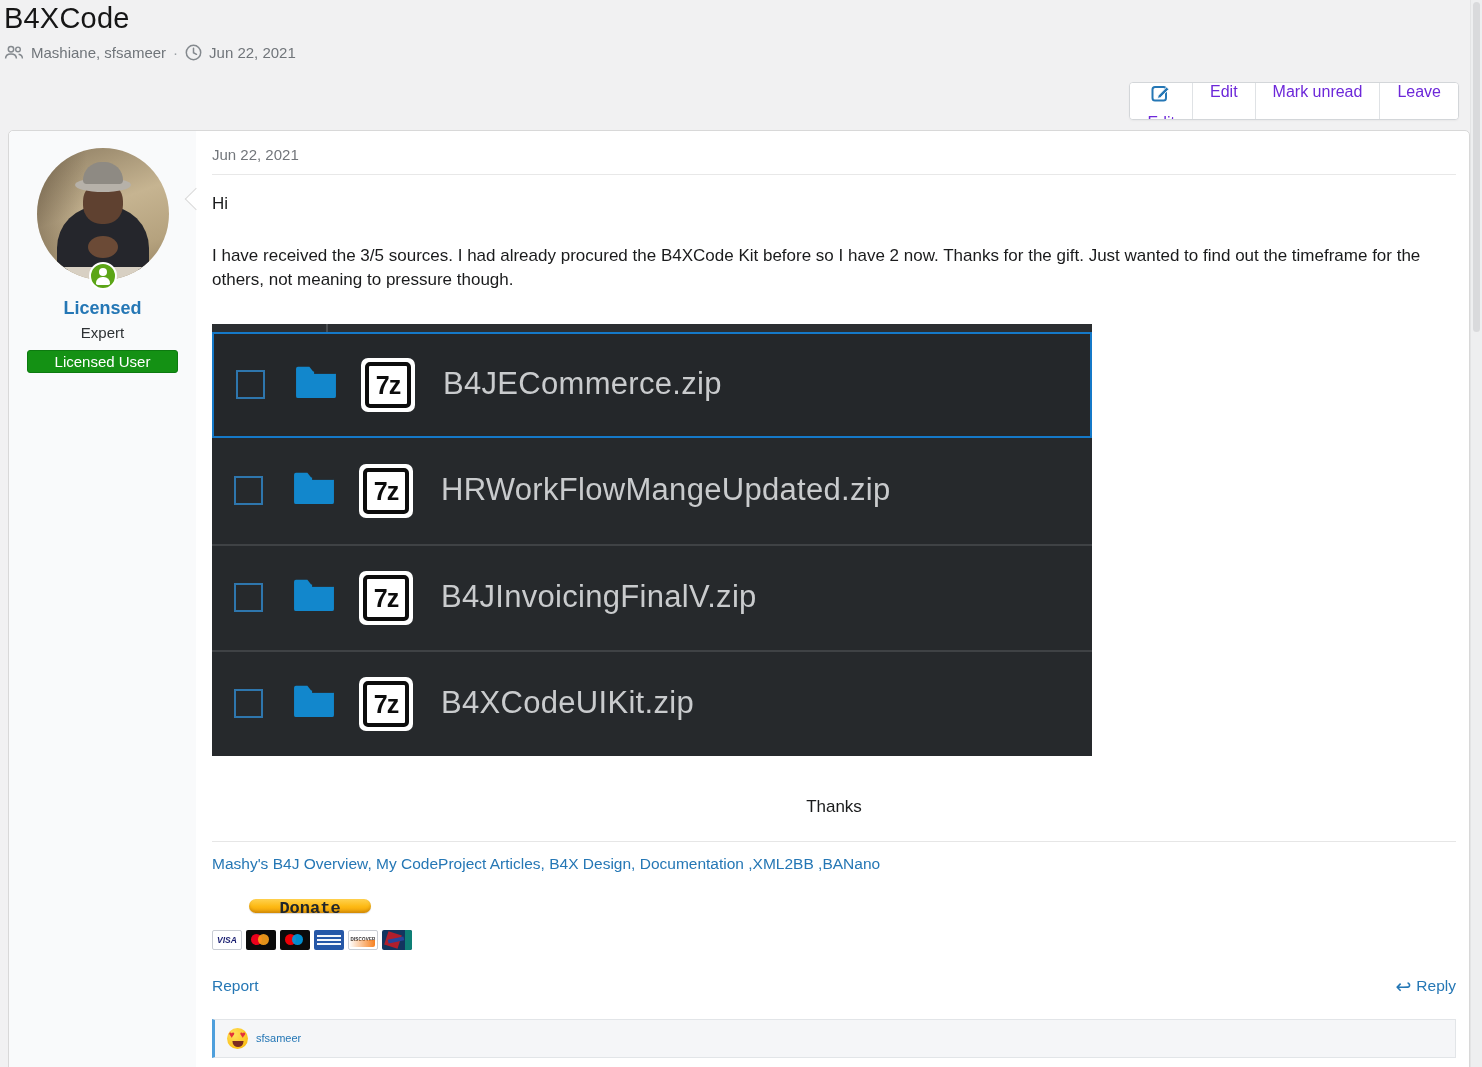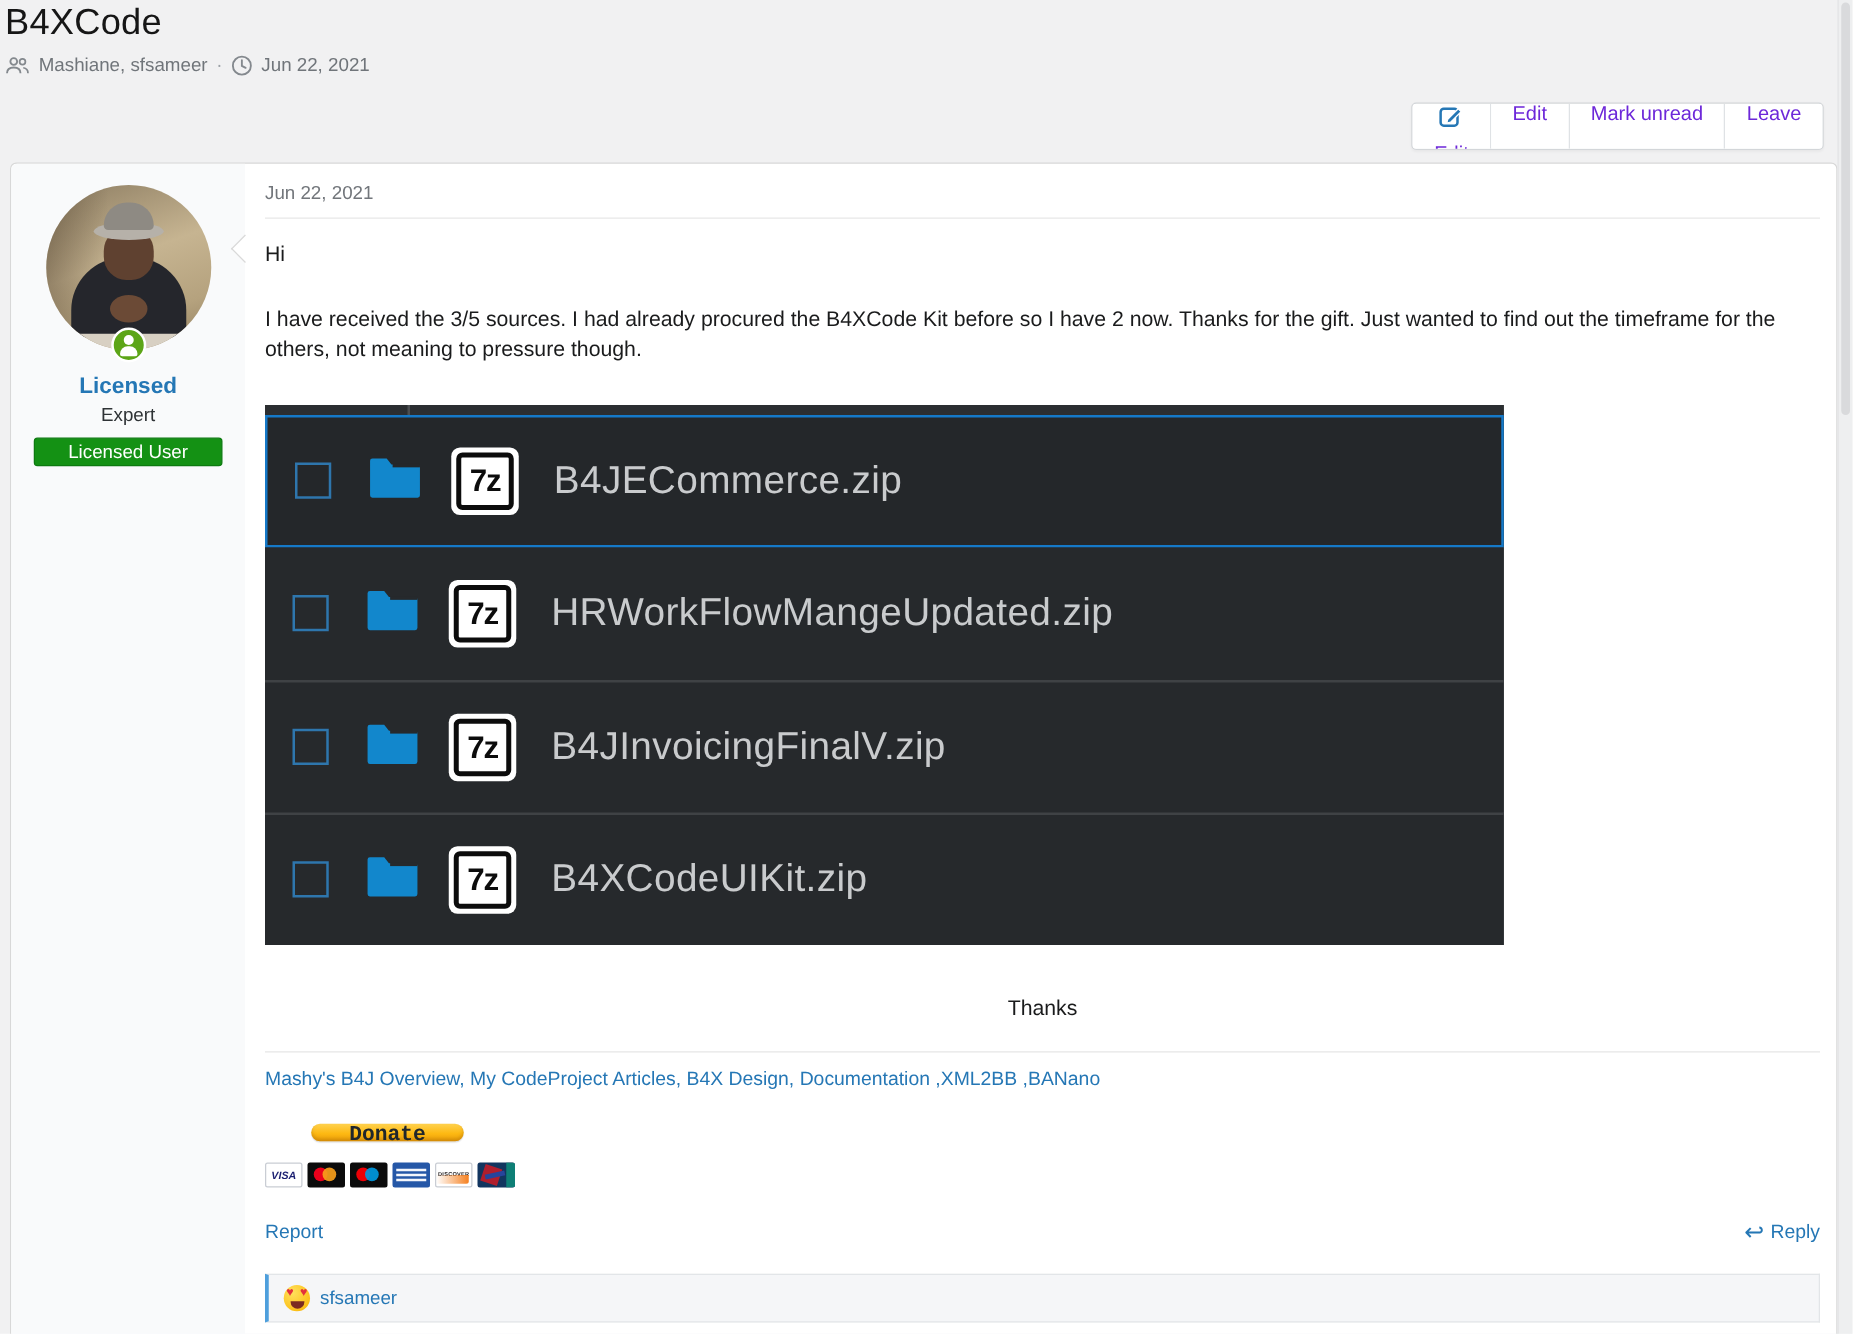--- a/index.html
+++ b/index.html
@@ -73,21 +73,21 @@
     transform:rotate(45deg); z-index:3; }
 
   
   .content-cell { flex:1; padding:15px 13px 0 16px; position:relative; }
   .post-date-row { font-size:15px; color:#72767b; padding-bottom:11px;
     border-bottom:1px solid #e8e8e8; }
   .post-body { margin-top:17px; font-size:17px; color:#1a1b1c; line-height:1.45; }
   .post-para { margin-top:27px; max-width:1240px; }
 
   
-  .shot { margin-top:31px; width:991px; background:#2b2e31; cursor:pointer; }
+  .shot { margin-top:31px; width:880px; background:#2b2e31; cursor:pointer; }
   .shot-topbar { height:8px; background:#2b2e31; position:relative; }
   .shot-topbar .col-div { position:absolute; left:114px; top:0; width:2px; height:8px; background:#4b4e51; }
   .file-row { height:106px; background:#26292c; display:flex; align-items:center;
     padding-left:22px; }
   .file-row.selected { border:2px solid #1579c8; background:#24272a; }
   .file-row + .file-row { border-top:2px solid #3f4245; }
   .file-row.selected + .file-row { border-top:none; }
   .file-check { width:29px; height:29px; border:2px solid #2e76ad; background:transparent; flex:none; cursor:pointer; }
   .folder-icon { margin-left:28px; flex:none; }
   .zip-icon { margin-left:22px; flex:none; width:54px; height:54px; background:#fff;
@@ -141,21 +141,21 @@
   
   .reaction-bar { margin-top:23px; background:#f5f6f8; border:1px solid #e2e5e8;
     border-left:3px solid #4e9fdc; padding:8px 12px; display:flex; align-items:center; gap:8px; }
   .heart-eyes { position:relative; width:21px; height:21px; border-radius:50%;
     background:radial-gradient(circle at 35% 30%,#ffe05c,#fcc21b 70%,#f0a70a); flex:none; }
   .heart-eyes .h { position:absolute; top:1px; font-size:10px; color:#e3313c; font-weight:700; }
   .heart-eyes .h.left { left:2px; }
   .heart-eyes .h.right { right:2px; }
   .heart-eyes .mouth { position:absolute; left:50%; bottom:2px; transform:translateX(-50%);
     width:11px; height:6px; background:#7b2c21; border-radius:0 0 11px 11px; }
-  .reaction-user { font-size:15px; color:#2577b5; cursor:pointer; }
+  .reaction-user { font-size:11px; color:#2577b5; cursor:pointer; }
 </style>
 </head>
 <body>
 
 <div id="page">
 
   <div class="page-head">
     <div class="page-title">B4XCode</div>
     <div class="page-meta">
       <span>

